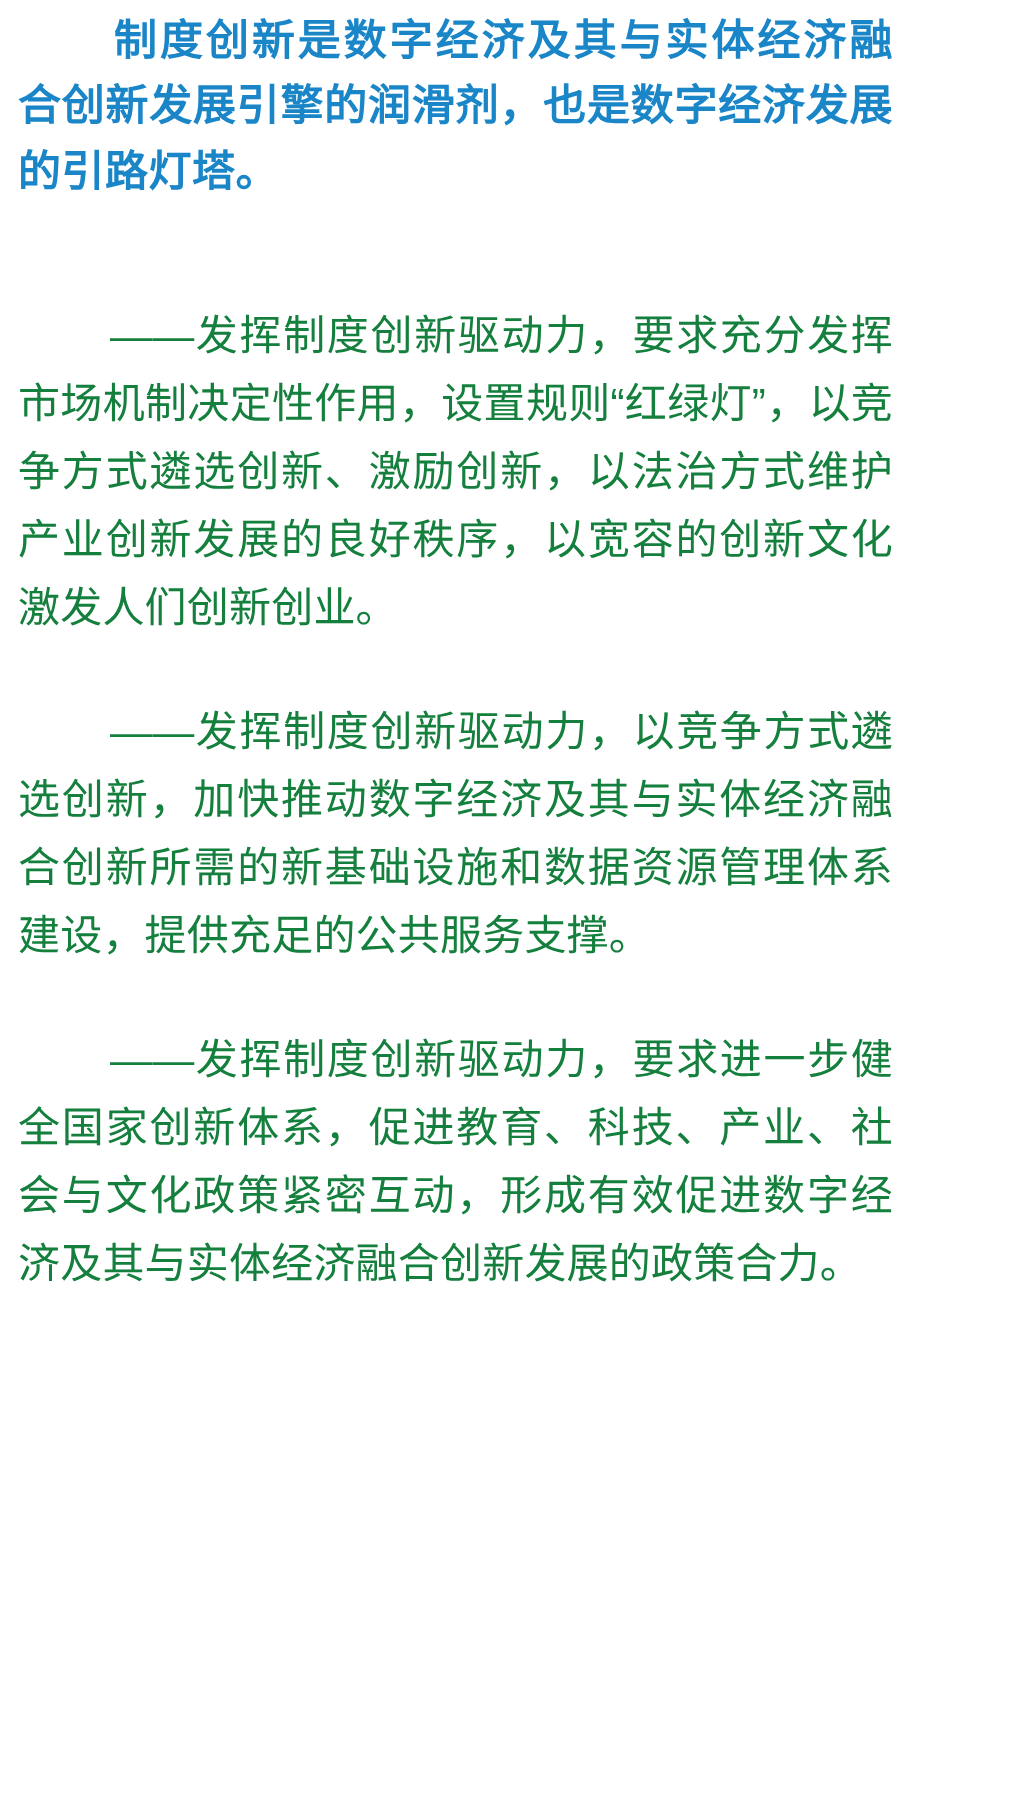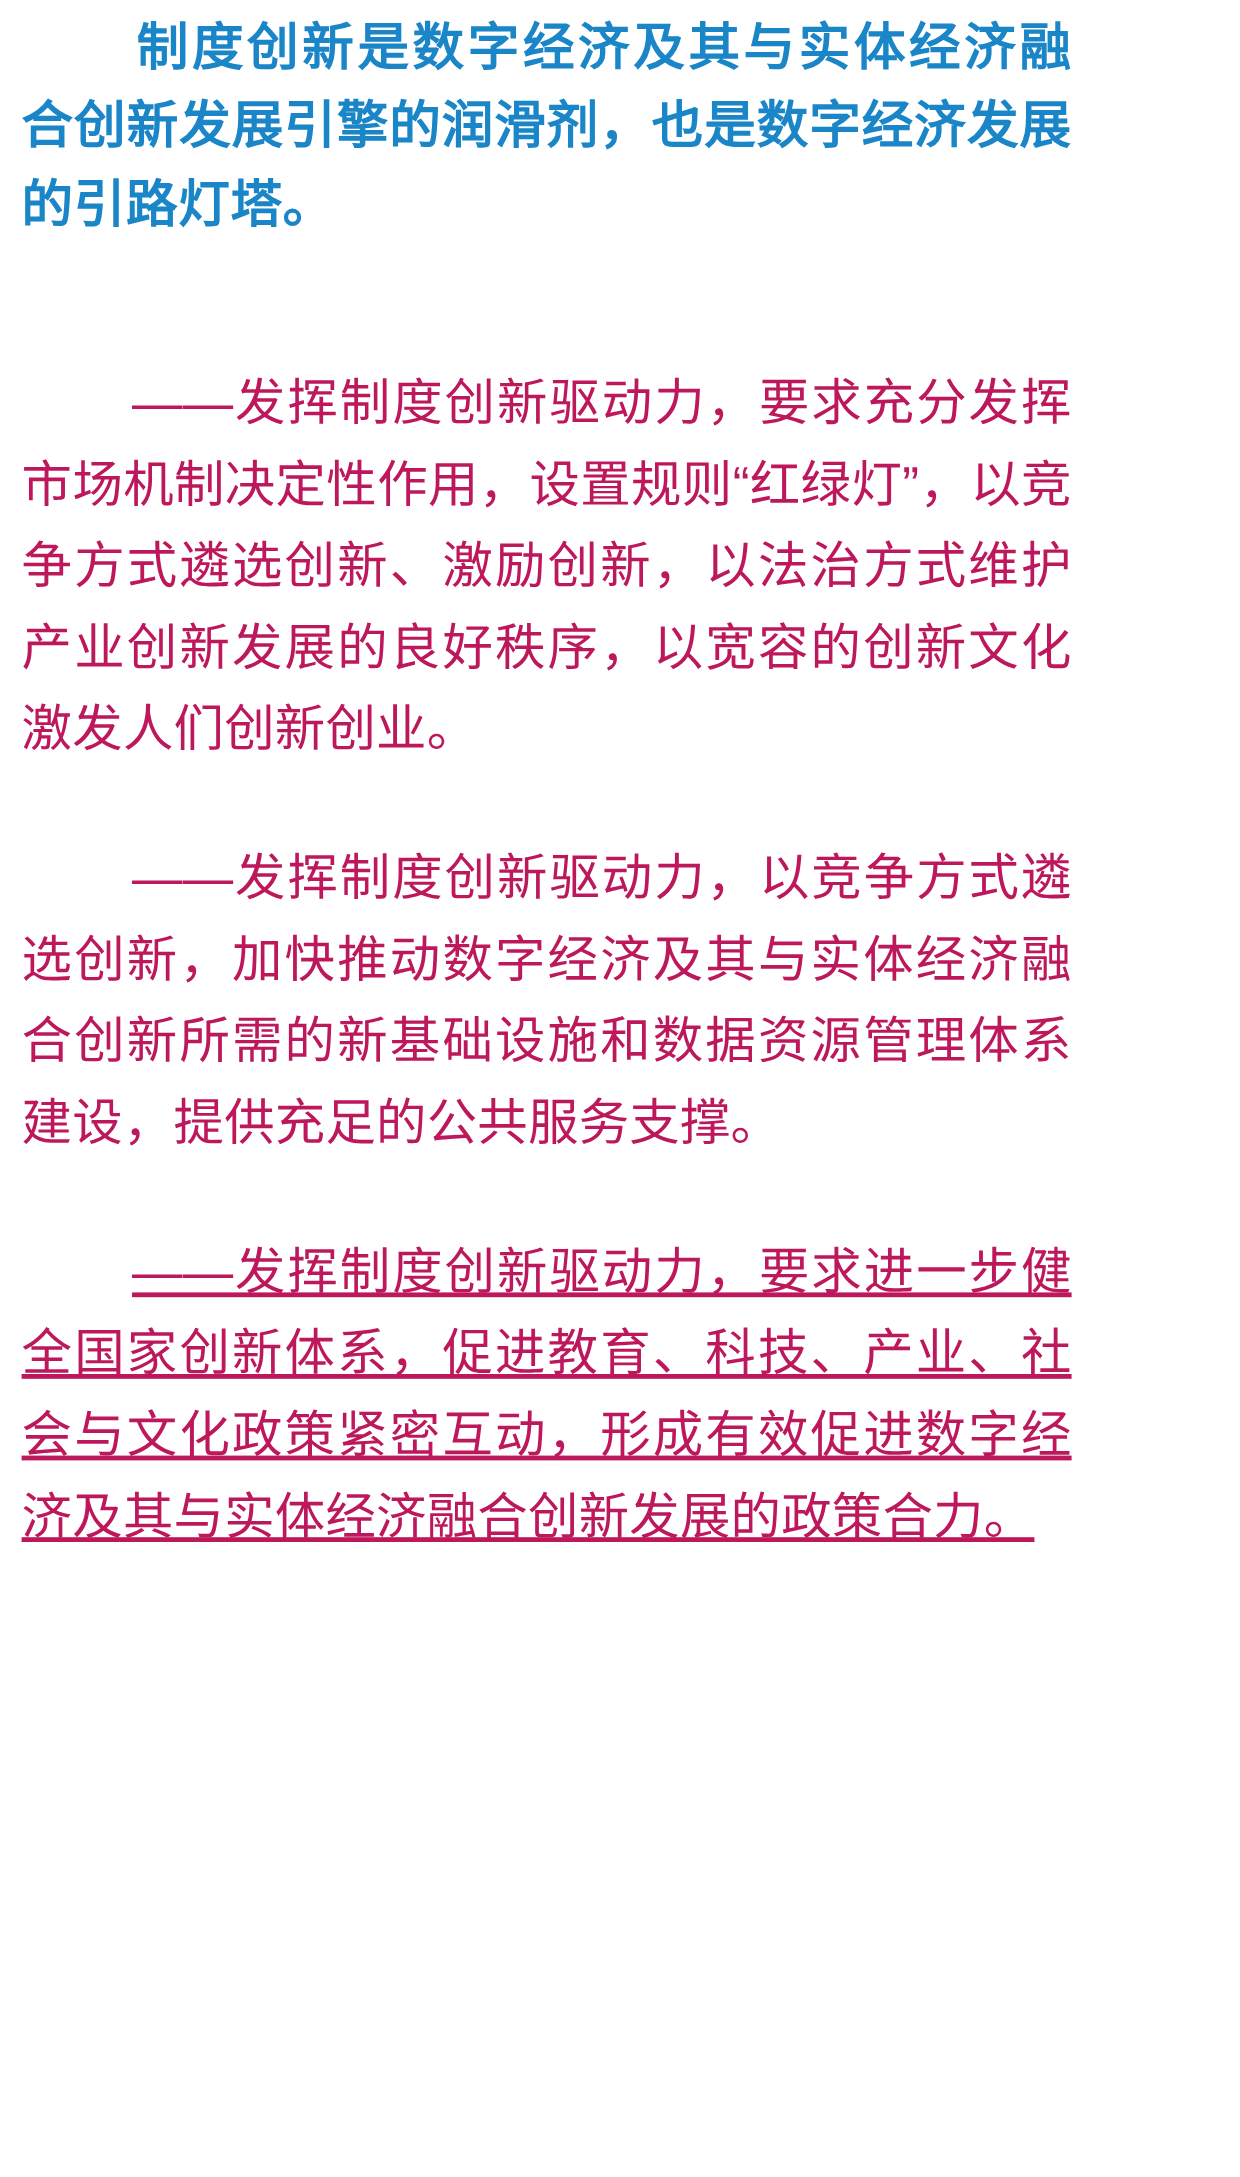--- a/index.html
+++ b/index.html
@@ -30,32 +30,31 @@
     letter-spacing: 0.5px;
     text-indent: 96px;
     margin: 0 0 6px 0;
     text-align: justify;
     text-justify: inter-ideograph;
   }
   .spacer {
     height: 92px;
   }
   .para {
-    color: #be185d;
+    color: #15803d;
     font-size: 42px;
     line-height: 1.62;
     letter-spacing: 0.2px;
     text-indent: 92px;
     margin: 0 0 56px 0;
     text-align: justify;
     text-justify: inter-ideograph;
   }
   .para:last-child {
     margin-bottom: 0;
-    text-decoration: underline;
   }
 </style>
 </head>
 <body>
 
 <div class="page">
 
   <p class="lead">制度创新是数字经济及其与实体经济融合创新发展引擎的润滑剂，也是数字经济发展的引路灯塔。</p>
 
   <div class="spacer"></div>

